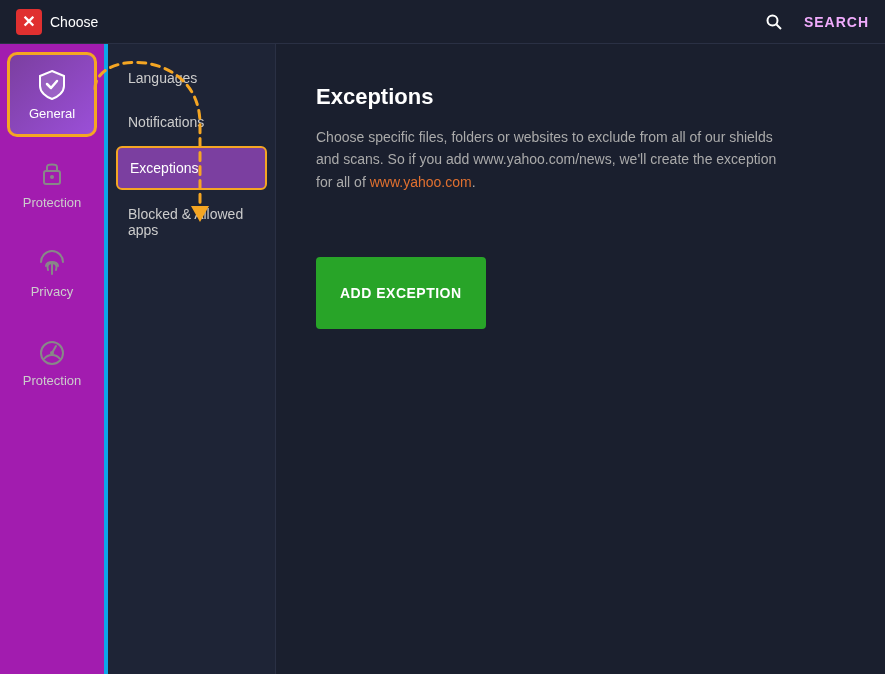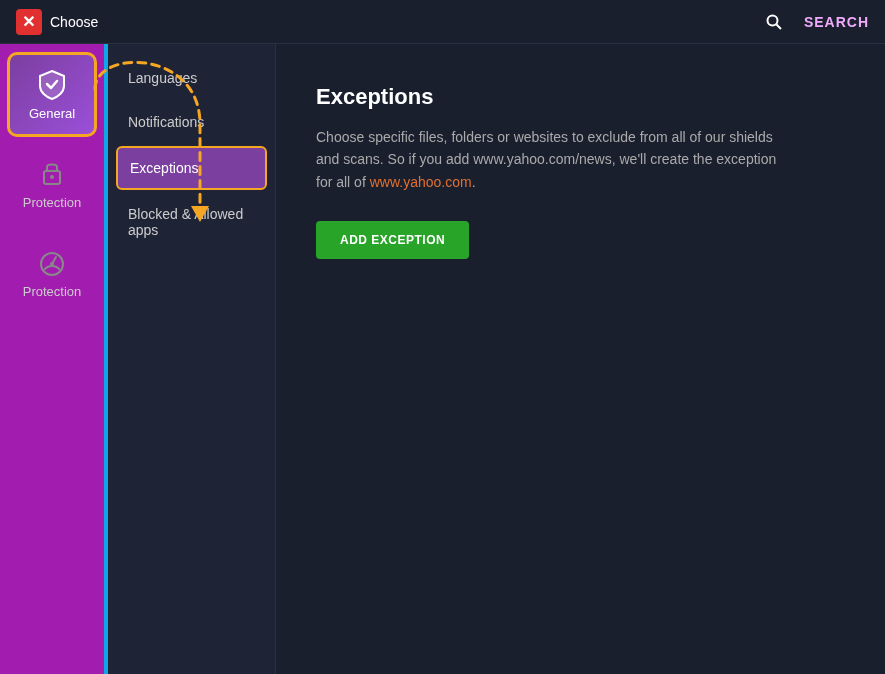--- a/index.html
+++ b/index.html
@@ -144,26 +144,27 @@
       max-width: 480px;
       margin-bottom: 28px;
     }
     .content-desc span.highlight {
       color: #e07030;
     }
     .add-exception-btn {
       background: #28a428;
       color: #fff;
       border: none;
-      padding: 12px 24px;
-      font-size: 12px;
+      padding: 28px 24px;
+      font-size: 14px;
       font-weight: bold;
       border-radius: 4px;
       cursor: pointer;
       letter-spacing: 0.5px;
+      margin-top: 36px;
     }
 
     
     .annotation-overlay {
       position: absolute;
       top: 44px;
       left: 0;
       width: 885px;
       height: 630px;
       pointer-events: none;
@@ -206,20 +207,30 @@
 
       <div class="icon-item">
         <svg class="icon-svg" viewBox="0 0 32 32" fill="none">
           <rect x="8" y="14" width="16" height="13" rx="2" stroke="#888" stroke-width="2" fill="none"></rect>
           <path d="M11 14 L11 10 C11 6.7 21 6.7 21 10 L21 14" stroke="#888" stroke-width="2" fill="none"></path>
           <circle cx="16" cy="20" r="2" fill="#888"></circle>
         </svg>
         <span class="icon-item-label">Protection</span>
       </div>
 
+      <div class="icon-item">
+        <svg class="icon-svg" viewBox="0 0 32 32" fill="none">
+          <path d="M16 5 C10 5 5 10 5 16" stroke="#888" stroke-width="2" stroke-linecap="round" fill="none"></path>
+          <path d="M16 5 C22 5 27 10 27 16" stroke="#888" stroke-width="2" stroke-linecap="round" fill="none"></path>
+          <path d="M10 20 C10 14.5 22 14.5 22 20" stroke="#888" stroke-width="2" stroke-linecap="round" fill="none"></path>
+          <path d="M12 24 C11 21 11 17 16 17 C21 17 21 21 20 24" stroke="#888" stroke-width="2" stroke-linecap="round" fill="none"></path>
+          <path d="M16 17 L16 28" stroke="#888" stroke-width="2" stroke-linecap="round" fill="none"></path>
+        </svg>
+        <span class="icon-item-label">Privacy</span>
+      </div>
 
       <div class="icon-item">
         <svg class="icon-svg" viewBox="0 0 32 32" fill="none">
           <circle cx="16" cy="18" r="11" stroke="#888" stroke-width="2" fill="none"></circle>
           <path d="M8 24 A10 10 0 0 1 24 24" stroke="#888" stroke-width="2" fill="none"></path>
           <line x1="16" y1="18" x2="20" y2="11" stroke="#888" stroke-width="2" stroke-linecap="round"></line>
           <circle cx="16" cy="18" r="2" fill="#888"></circle>
         </svg>
         <span class="icon-item-label">Protection</span>
       </div>

